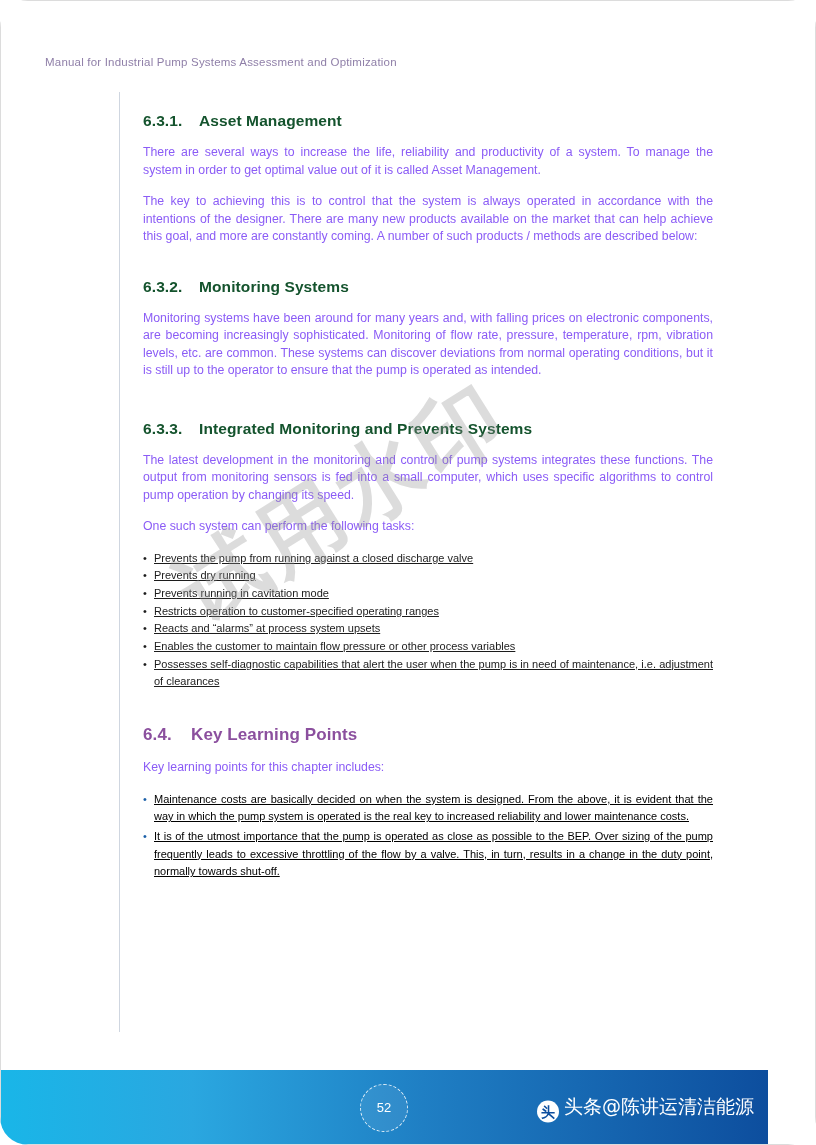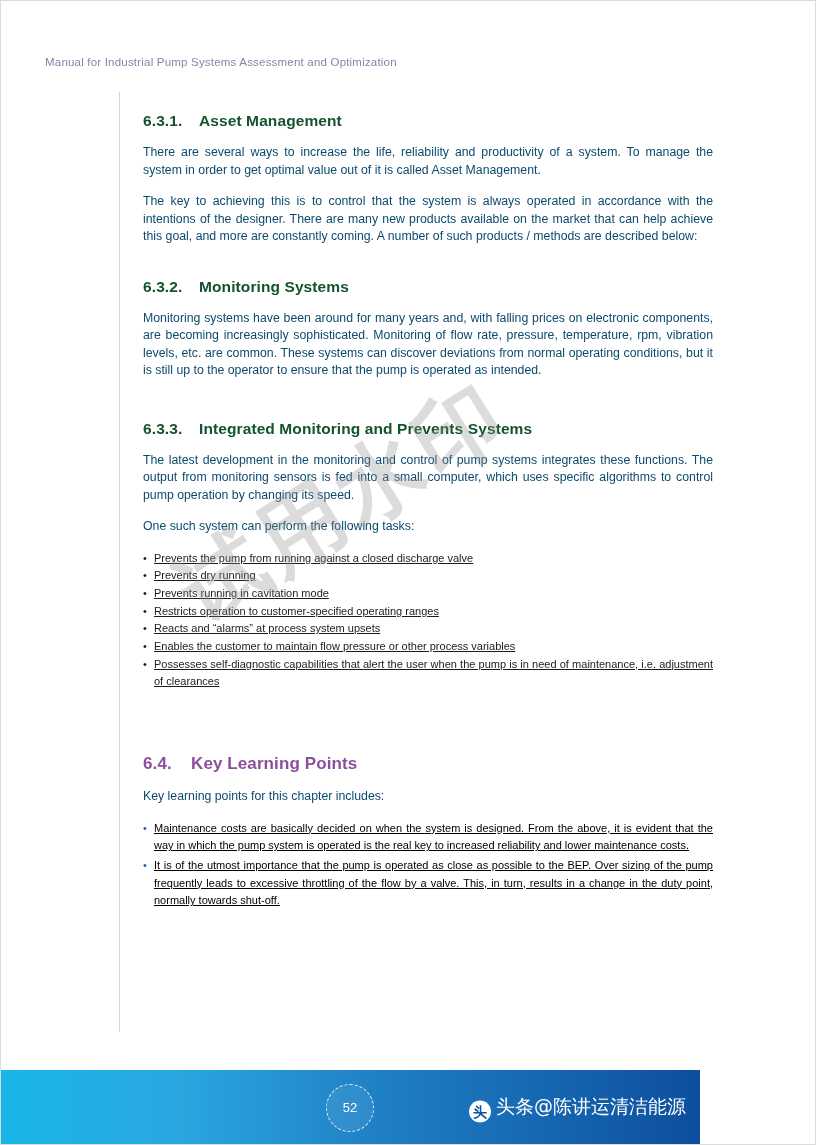--- a/index.html
+++ b/index.html
@@ -14,20 +14,21 @@
     position: relative;
     overflow: hidden;
   }
   .page {
     position: absolute;
     left: 0; top: 0;
     width: 816px;
     height: 1145px;
     background: #ffffff;
     overflow: hidden;
+    border-radius: 28px;
   }
 
   
   .running-header {
     position: absolute;
     left: 45px;
     top: 56px;
     font-size: 11.5px;
     color: #8f7fa8;
     letter-spacing: 0.2px;
@@ -61,27 +62,26 @@
   h2.sec .num {
     display: inline-block;
     min-width: 56px;
   }
   h2.sec.purple {
     color: #8b4f9e;
     font-size: 17px;
   }
   h2.sec.purple .num {
     min-width: 48px;
-    margin-top: 29px;
   }
 
   p.body {
     font-size: 12.3px;
     line-height: 17.5px;
-    color: #0c4a6e;
+    color: #8b5cf6;
     margin: 0 0 14px 0;
     text-align: justify;
     text-justify: inter-word;
   }
 
   ul.bullets {
     list-style: none;
     margin: 0;
     padding: 0;
   }
@@ -127,21 +127,21 @@
     letter-spacing: 6px;
     line-height: 1.05;
     white-space: nowrap;
   }
 
   
   .footer-bar {
     position: absolute;
     left: 0;
     bottom: 0;
-    width: 700px;
+    width: 768px;
     height: 75px;
     background: linear-gradient(90deg, #19b6e8 0%, #2aa7e0 25%, #1f7fc4 55%, #0d4e9e 100%);
   }
   .footer-bar .page-circle {
     position: absolute;
     left: 50%;
     top: 50%;
     transform: translate(-50%, -50%);
     width: 46px;
     height: 46px;

